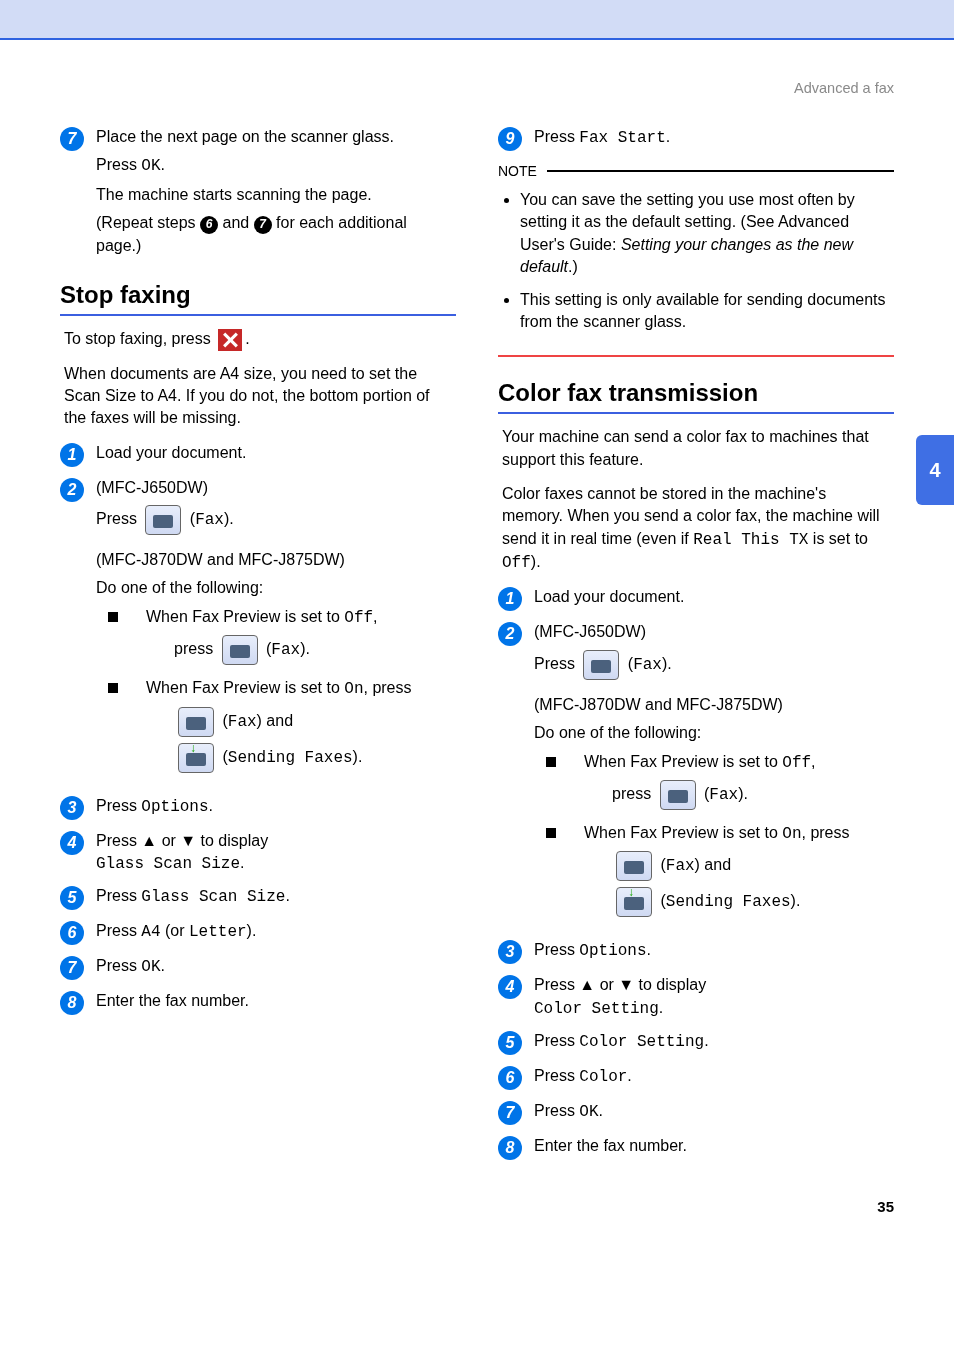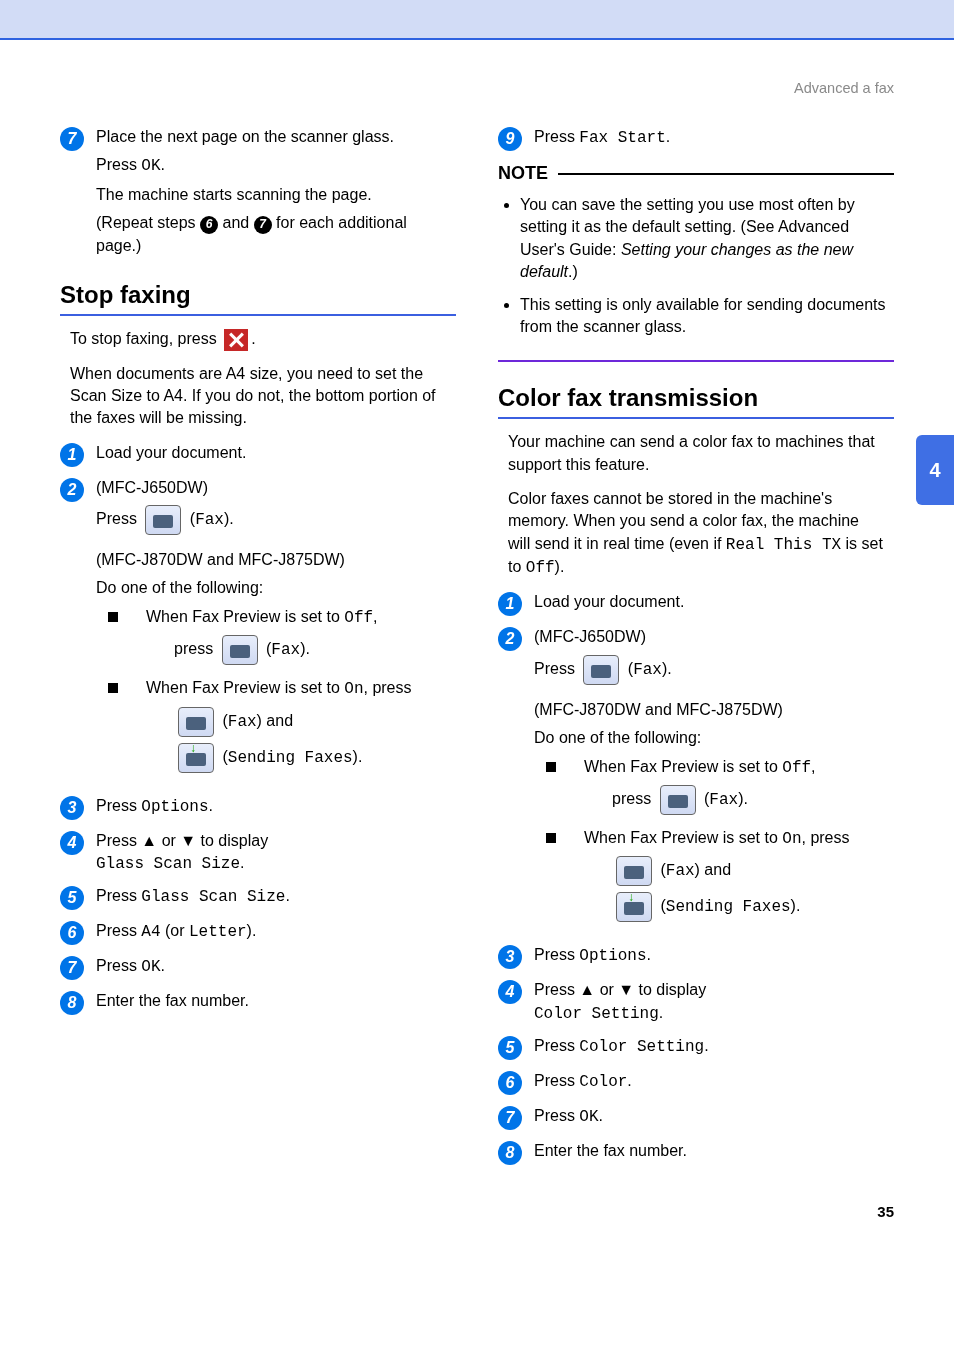--- a/index.html
+++ b/index.html
@@ -61,21 +61,21 @@
   .nc-blue { background: #0074e8; }
   .nc-black { background: #000; width:18px;height:18px;font-size:12px;flex:0 0 18px; }
   h2.section {
     font-size: 24px;
     font-weight: bold;
     margin: 18px 0 4px 0;
     padding-bottom: 4px;
     border-bottom: 2px solid #3b5fe0;
     line-height:1.2;
   }
-  p.body { margin: 12px 10px; line-height: 1.4; }
+  p.body { margin: 12px 4px; line-height: 1.4; }
   .mono { font-family: "Courier New", monospace; }
   .fax-icon {
     display:inline-block;
     width:34px;height:28px;
     border:1px solid #666;
     border-radius:4px;
     background:linear-gradient(#e8eefb,#cfd9f2);
     vertical-align:middle;
     position:relative;
     margin:0 4px;
@@ -129,30 +129,30 @@
   .indent { margin-left:28px; margin-top:6px; margin-bottom:6px;}
   .note-box {
     margin-top:12px;
   }
   .note-title-row {
     display:flex;
     align-items:center;
     gap:10px;
   }
   .note-title {
-    font-weight:bold;
-    font-size:18px;
+    font-weight:normal;
+    font-size:14px;
   }
   .note-line {
     flex:1;
     height:2px;
     background:#000;
   }
   .note-body {
-    border-bottom:2px solid #6d28d9;
+    border-bottom:2px solid #ef4444;
     padding:6px 0 12px 0;
   }
   .note-body ul { margin:4px 0; padding-left:22px;}
   .note-body li { margin-bottom:10px; line-height:1.4;}
   .side-tab {
     position:absolute;
     right:0;
     top:395px;
     width:38px;height:70px;
     background:#3f6fe4;

